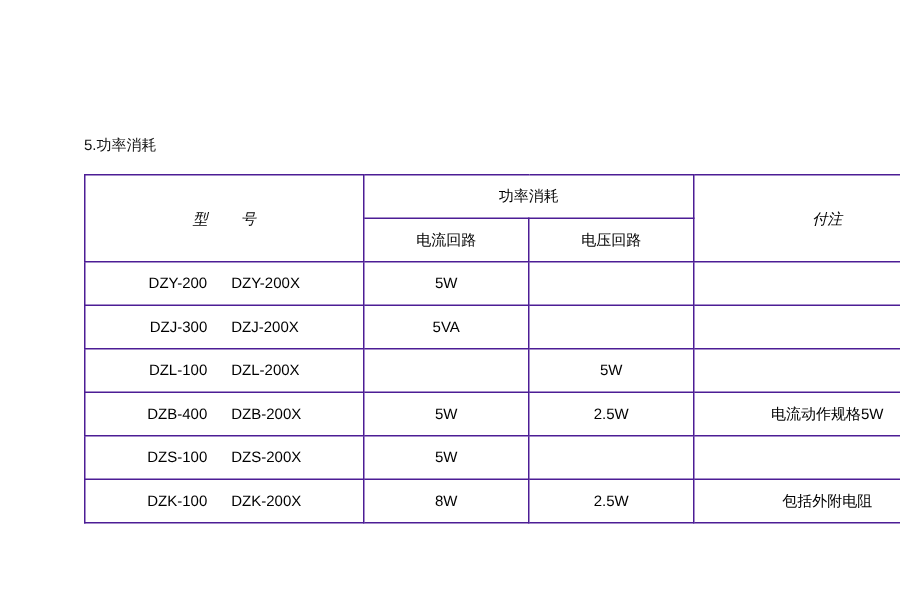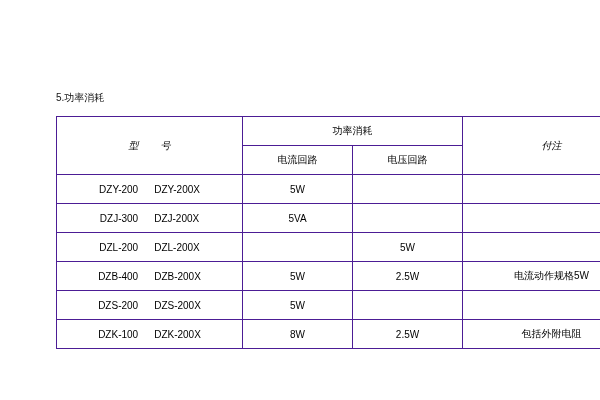--- a/index.html
+++ b/index.html
@@ -120,21 +120,21 @@
               <span class="model-b">DZJ-200X</span>
             </div>
           </td>
           <td>5VA</td>
           <td></td>
           <td></td>
         </tr>
         <tr>
           <td>
             <div class="model-cell">
-              <span class="model-a">DZL-200</span>
+              <span class="model-a">DZL-100</span>
               <span class="model-b">DZL-200X</span>
             </div>
           </td>
           <td></td>
           <td>5W</td>
           <td></td>
         </tr>
         <tr>
           <td>
             <div class="model-cell">
@@ -142,21 +142,21 @@
               <span class="model-b">DZB-200X</span>
             </div>
           </td>
           <td>5W</td>
           <td>2.5W</td>
           <td>电流动作规格5W</td>
         </tr>
         <tr>
           <td>
             <div class="model-cell">
-              <span class="model-a">DZS-200</span>
+              <span class="model-a">DZS-100</span>
               <span class="model-b">DZS-200X</span>
             </div>
           </td>
           <td>5W</td>
           <td></td>
           <td></td>
         </tr>
         <tr>
           <td>
             <div class="model-cell">

